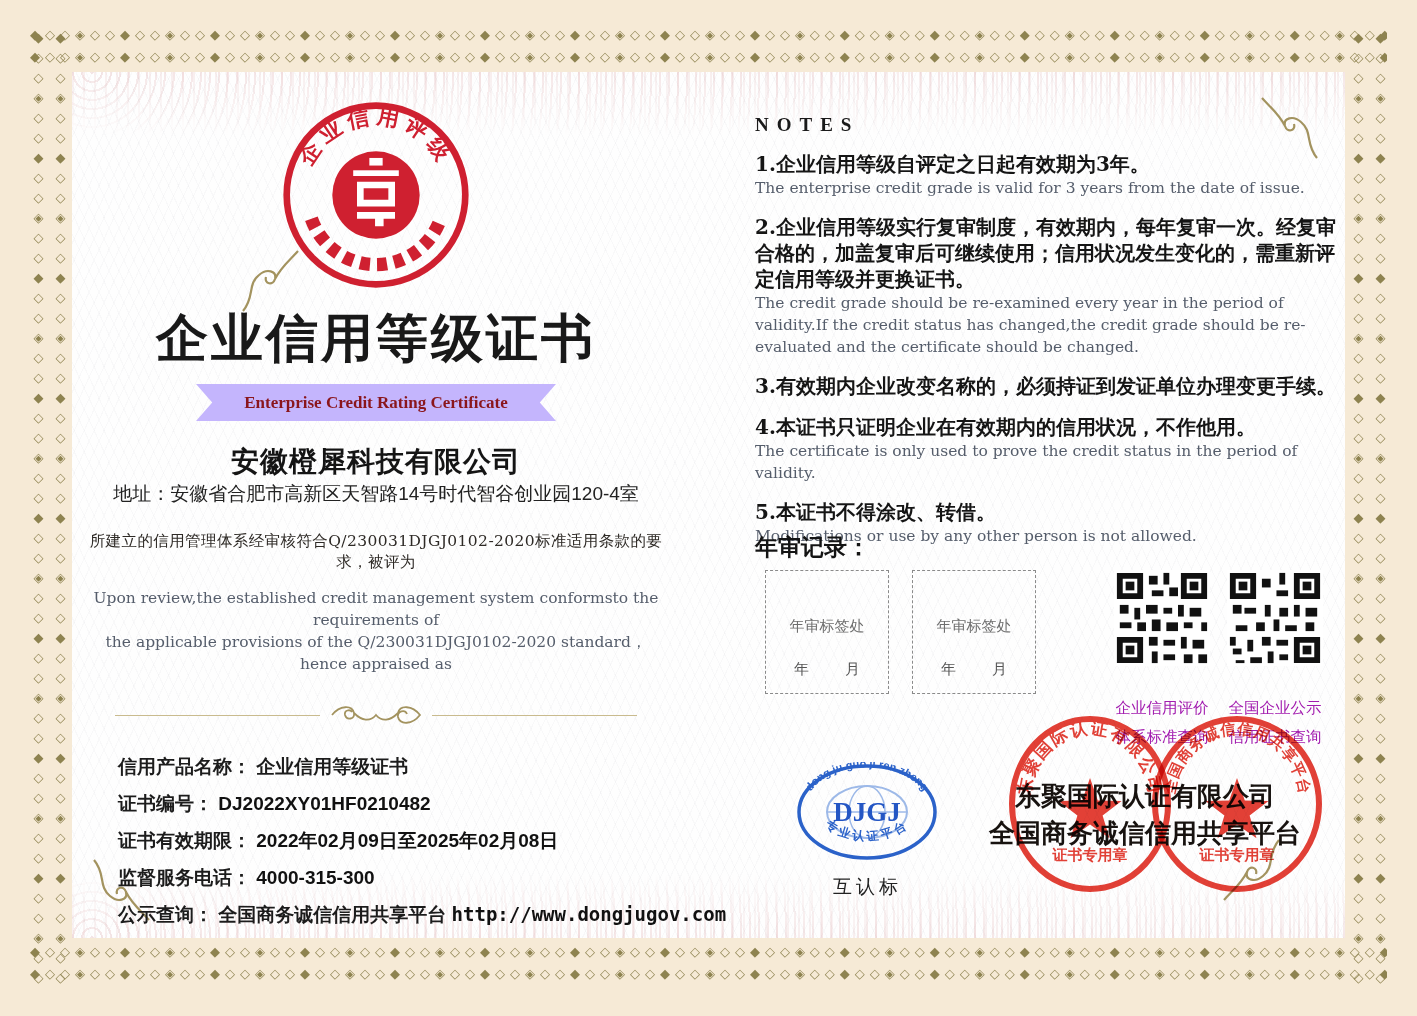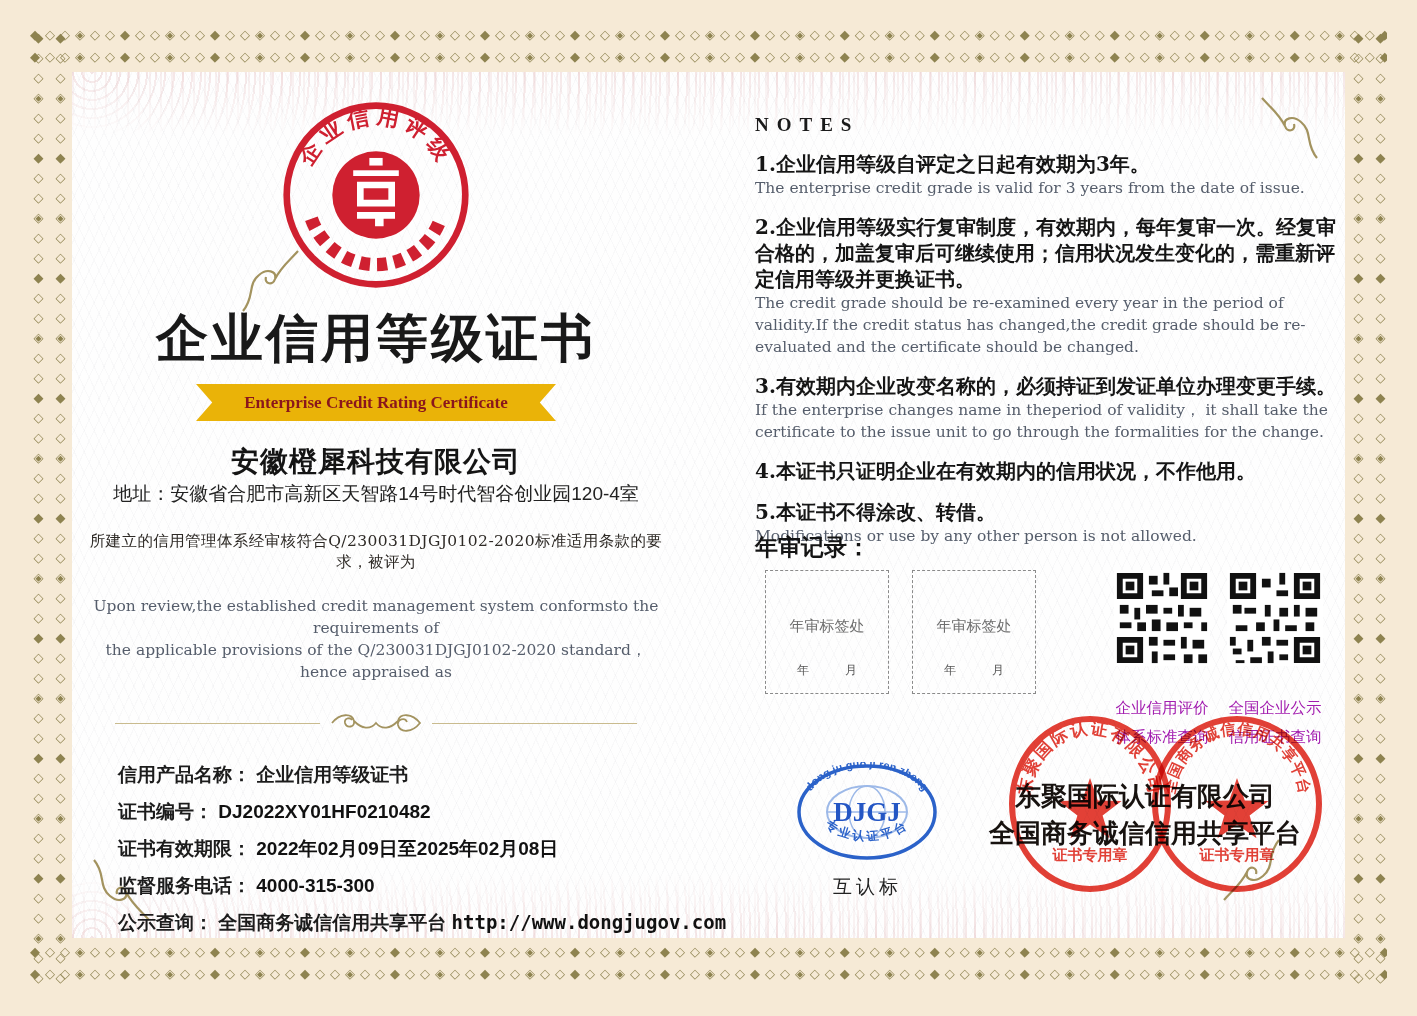--- a/index.html
+++ b/index.html
@@ -27,30 +27,30 @@
       repeating-radial-gradient(circle at 20px 0, rgba(214,150,152,.45) 0 2px, transparent 2px 9px),
       repeating-linear-gradient(90deg, rgba(214,150,152,.30) 0 2px, transparent 2px 11px);
     -webkit-mask-image:linear-gradient(#000,transparent);mask-image:linear-gradient(#000,transparent);}
   .lace.top{top:0;}
   .lace.bottom{bottom:0;transform:scaleY(-1);}
   
   .left-col{position:absolute;left:80px;top:86px;width:592px;text-align:center;}
   .seal-logo{display:block;margin:14px auto 0;}
   .cert-title{margin-top:14px;font-family:"Liberation Serif","DejaVu Serif",serif;
     font-weight:900;font-size:52px;letter-spacing:3px;color:#191919;}
-  .ribbon{position:relative;margin:10px auto 0;width:360px;height:37px;background:#eab308;
+  .ribbon{position:relative;margin:10px auto 0;width:360px;height:37px;background:#c4b5fd;
     clip-path:polygon(0 0,100% 0,95.5% 50%,100% 100%,0 100%,4.5% 50%);
     display:flex;align-items:center;justify-content:center;}
   .ribbon-text{font-family:"Liberation Serif","DejaVu Serif",serif;font-weight:700;
     font-size:17px;color:#8a161c;}
   .company-name{margin-top:22px;font-size:28px;font-weight:700;color:#141414;letter-spacing:1px;}
   .company-address{font-size:19px;color:#222;}
   .statement-cn{margin-top:24px;font-family:"DejaVu Serif","Liberation Serif",serif;
     font-size:15.5px;color:#2e2a26;letter-spacing:.4px;}
-  .statement-en{margin-top:22px;font-family:"DejaVu Serif","Liberation Serif",serif;
+  .statement-en{margin-top:14px;font-family:"DejaVu Serif","Liberation Serif",serif;
     font-size:15.5px;color:#555d6b;line-height:22px;}
   .rating{margin-top:32px;font-family:"Liberation Serif","DejaVu Serif",serif;
     font-weight:900;font-size:46px;color:#d1262c;letter-spacing:2px;}
   .divider{margin-top:26px;display:flex;align-items:center;justify-content:center;gap:10px;}
   .divider .line{height:1px;width:205px;background:#c9bb8e;}
   
   .details{margin:26px 0 0 38px;text-align:left;}
   .detail-row{margin-top:14px;font-size:19px;line-height:23px;white-space:nowrap;}
   .detail-label{font-family:Liberation Serif, serif;font-weight:700;color:#1c1c1c;}
   .detail-value{font-weight:700;color:#111;}
@@ -62,21 +62,21 @@
     font-weight:700;font-size:19px;letter-spacing:8px;color:#1a1a1a;}
   .note-item{margin-top:15px;}
   .note-cn{font-size:20px;font-weight:700;color:#151515;line-height:26px;
     font-family:"DejaVu Serif","Liberation Serif",serif;}
   .note-en{font-size:15.5px;color:#555d6b;line-height:22px;
     font-family:"DejaVu Serif","Liberation Serif",serif;}
   .annual-title{position:absolute;left:755px;top:532px;font-size:23px;font-weight:800;color:#141414;}
   .review-box{position:absolute;top:570px;width:122px;height:122px;border:1.5px dashed #8a8a8a;}
   .review-box .tag{position:absolute;top:46px;width:100%;text-align:center;font-size:15px;
     color:#6d6d6d;font-family:"DejaVu Serif","Liberation Serif",serif;}
-  .review-box .ym{position:absolute;bottom:14px;width:100%;text-align:center;font-size:12px;
+  .review-box .ym{position:absolute;bottom:14px;width:100%;text-align:center;font-size:15px;
     color:#555;font-family:Liberation Sans, sans-serif;}
   .review-box .ym span{margin:0 18px;}
   .qr-group{position:absolute;top:570px;width:98px;text-align:center;}
   .qr-box{width:96px;height:96px;background:#fff;}
   .qr-caption{margin-top:24px;font-size:15.5px;line-height:29px;color:#a21caf;
     font-family:"DejaVu Serif","Liberation Serif",serif;white-space:nowrap;}
   
   .badge-wrap{position:absolute;left:795px;top:762px;width:145px;text-align:center;}
   .badge-caption{margin-top:8px;font-size:19px;color:#222;letter-spacing:4px;
     font-family:"DejaVu Serif","Liberation Serif",serif;}
@@ -194,24 +194,24 @@
     <div class="note-item">
       <div class="note-cn">1.企业信用等级自评定之日起有效期为3年。</div>
       <div class="note-en">The enterprise credit grade is valid for 3 years from the date of issue.</div>
     </div>
     <div class="note-item">
       <div class="note-cn">2.企业信用等级实行复审制度，有效期内，每年复审一次。经复审合格的，加盖复审后可继续使用；信用状况发生变化的，需重新评定信用等级并更换证书。</div>
       <div class="note-en">The credit grade should be re-examined every year in the period of validity.If the credit status has changed,the credit grade should be re-evaluated and the certificate should be  changed.</div>
     </div>
     <div class="note-item">
       <div class="note-cn">3.有效期内企业改变名称的，必须持证到发证单位办理变更手续。</div>
-      <div class="note-en">If the enterprise changes name in theperiod of validity， it shall take the certificate to the issue unit to go through the formalities for the change.</div>
     </div>
     <div class="note-item">
       <div class="note-cn">4.本证书只证明企业在有效期内的信用状况，不作他用。</div>
+      <div class="note-en">The certificate is only used to prove the credit status in the period of validity.</div>
     </div>
     <div class="note-item">
       <div class="note-cn">5.本证书不得涂改、转借。</div>
       <div class="note-en">Modifications or use by any other person is not allowed.</div>
     </div>
   </div>
 
   <div class="annual-title">年审记录：</div>
 
   <div class="review-box" style="left:765px;">

